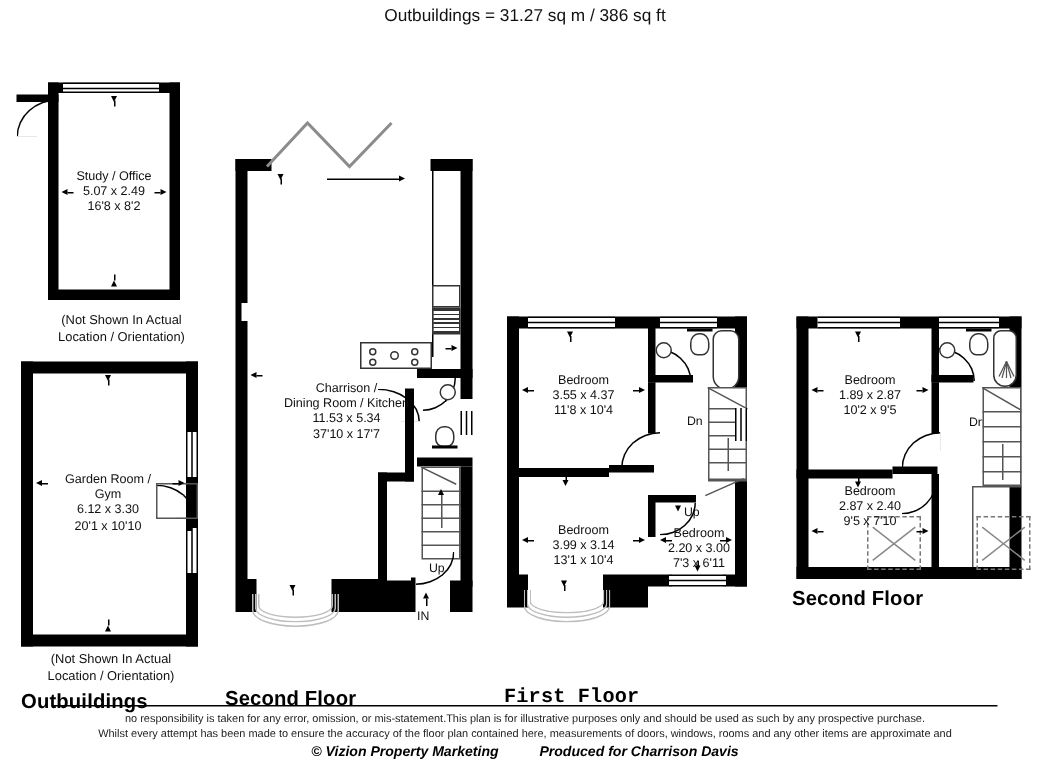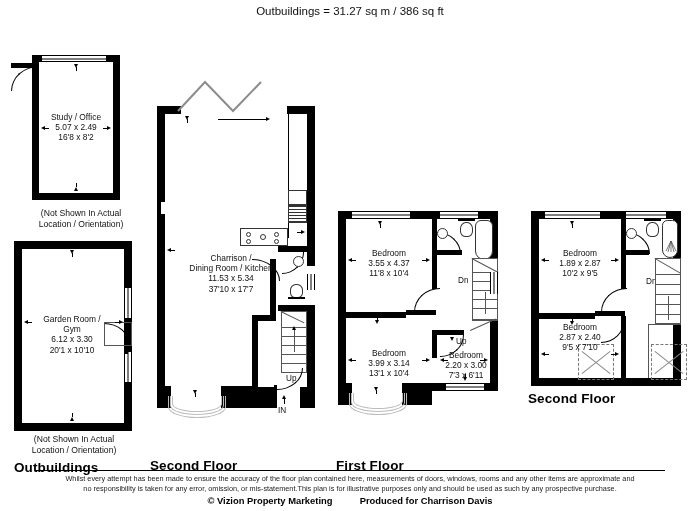--- a/index.html
+++ b/index.html
@@ -74,21 +74,21 @@
   
   .zig{position:absolute;}
 
   
   .burner{position:absolute;border:1px solid #333;border-radius:50%;box-sizing:border-box;}
 
   
   .footer{position:absolute;left:0;top:474px;width:700px;text-align:center;}
   .footer .dis{font-size:7.3px;line-height:9.6px;color:#222;}
   .footer .credit{font-size:9.4px;font-weight:bold;color:#000;margin-top:2px;}
-  .footer .credit span{display:inline-block;}
+  .footer .credit span{display:inline-block;font-style:italic;}
   .credit-gap{width:22px;}
   .hr{position:absolute;left:35px;top:470px;width:630px;height:1px;background:#000;}
 </style>
 </head>
 <body>
 
 <div class="root">
 
   <div class="header">
     <div>Outbuildings = 31.27 sq m / 386 sq ft</div>
@@ -333,21 +333,21 @@
       <span class="ln">Bedroom</span>
       <span class="ln">3.99 x 3.14</span>
       <span class="ln">13'1 x 10'4</span>
     </div>
     <div class="rlabel" style="left:438px;top:350px;width:56px;">
       <span class="ln">Bedroom</span>
       <span class="ln">2.20 x 3.00</span>
       <span class="ln">7'3 x 6'11</span>
     </div>
   </div>
-  <div class="ftitle" style="left:336px;top:458px;">First Floor</div>
+  <div class="ftitle" style="left:336px;top:458px;font-family:Liberation Mono, monospace;">First Floor</div>
 
   <div>
     <div class="wall" style="left:531px;top:211px;width:150px;height:8px;"></div>
     <div class="wall" style="left:531px;top:211px;width:8px;height:175px;"></div>
     <div class="wall" style="left:673px;top:211px;width:8px;height:175px;"></div>
     <div class="wall" style="left:531px;top:378px;width:150px;height:8px;"></div>
 
     <div class="win h" style="left:545px;top:211px;width:55px;height:8px;"></div>
     <div class="win h" style="left:626px;top:211px;width:40px;height:8px;"></div>
     <div class="tick down" style="left:570px;top:221px;"></div>
@@ -413,22 +413,22 @@
     <div class="rlabel" style="left:545px;top:322px;width:70px;">
       <span class="ln">Bedroom</span>
       <span class="ln">2.87 x 2.40</span>
       <span class="ln">9'5 x 7'10</span>
     </div>
   </div>
   <div class="ftitle" style="left:528px;top:391px;">Second Floor</div>
 
   <div class="hr"></div>
   <div class="footer">
+    <div class="dis">no responsibility is taken for any error, omission, or mis-statement.This plan is for illustrative purposes only and should be used as such by any prospective purchase.</div>
     <div class="dis">Whilst every attempt has been made to ensure the accuracy of the floor plan contained here, measurements of doors, windows, rooms and any other items are approximate and</div>
-    <div class="dis">no responsibility is taken for any error, omission, or mis-statement.This plan is for illustrative purposes only and should be used as such by any prospective purchase.</div>
     <div class="credit">
       <span>© Vizion Property Marketing</span>
       <span class="credit-gap"></span>
       <span>Produced for Charrison Davis</span>
     </div>
   </div>
 
 </div>
 
 </body></html>

